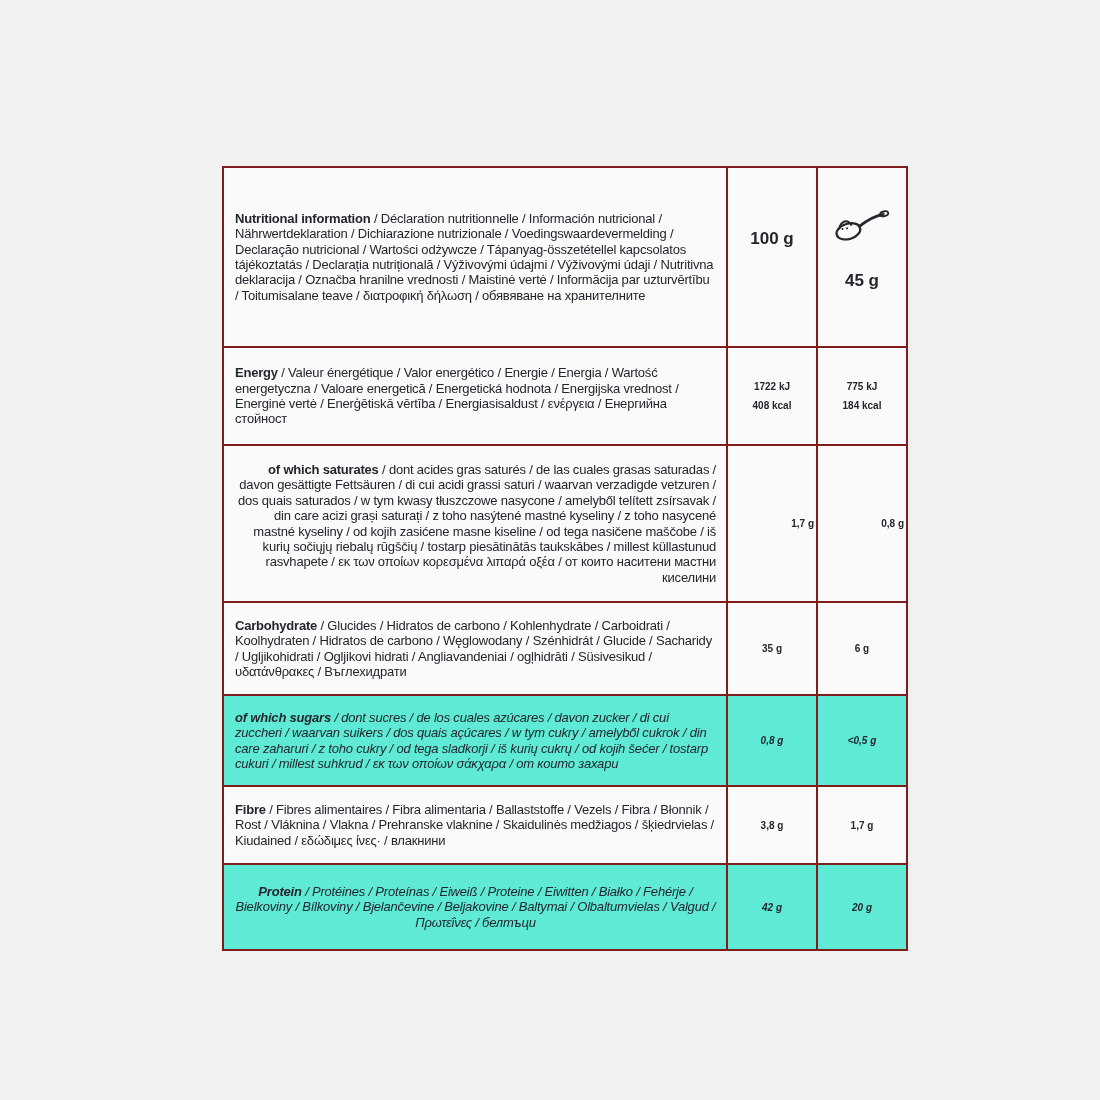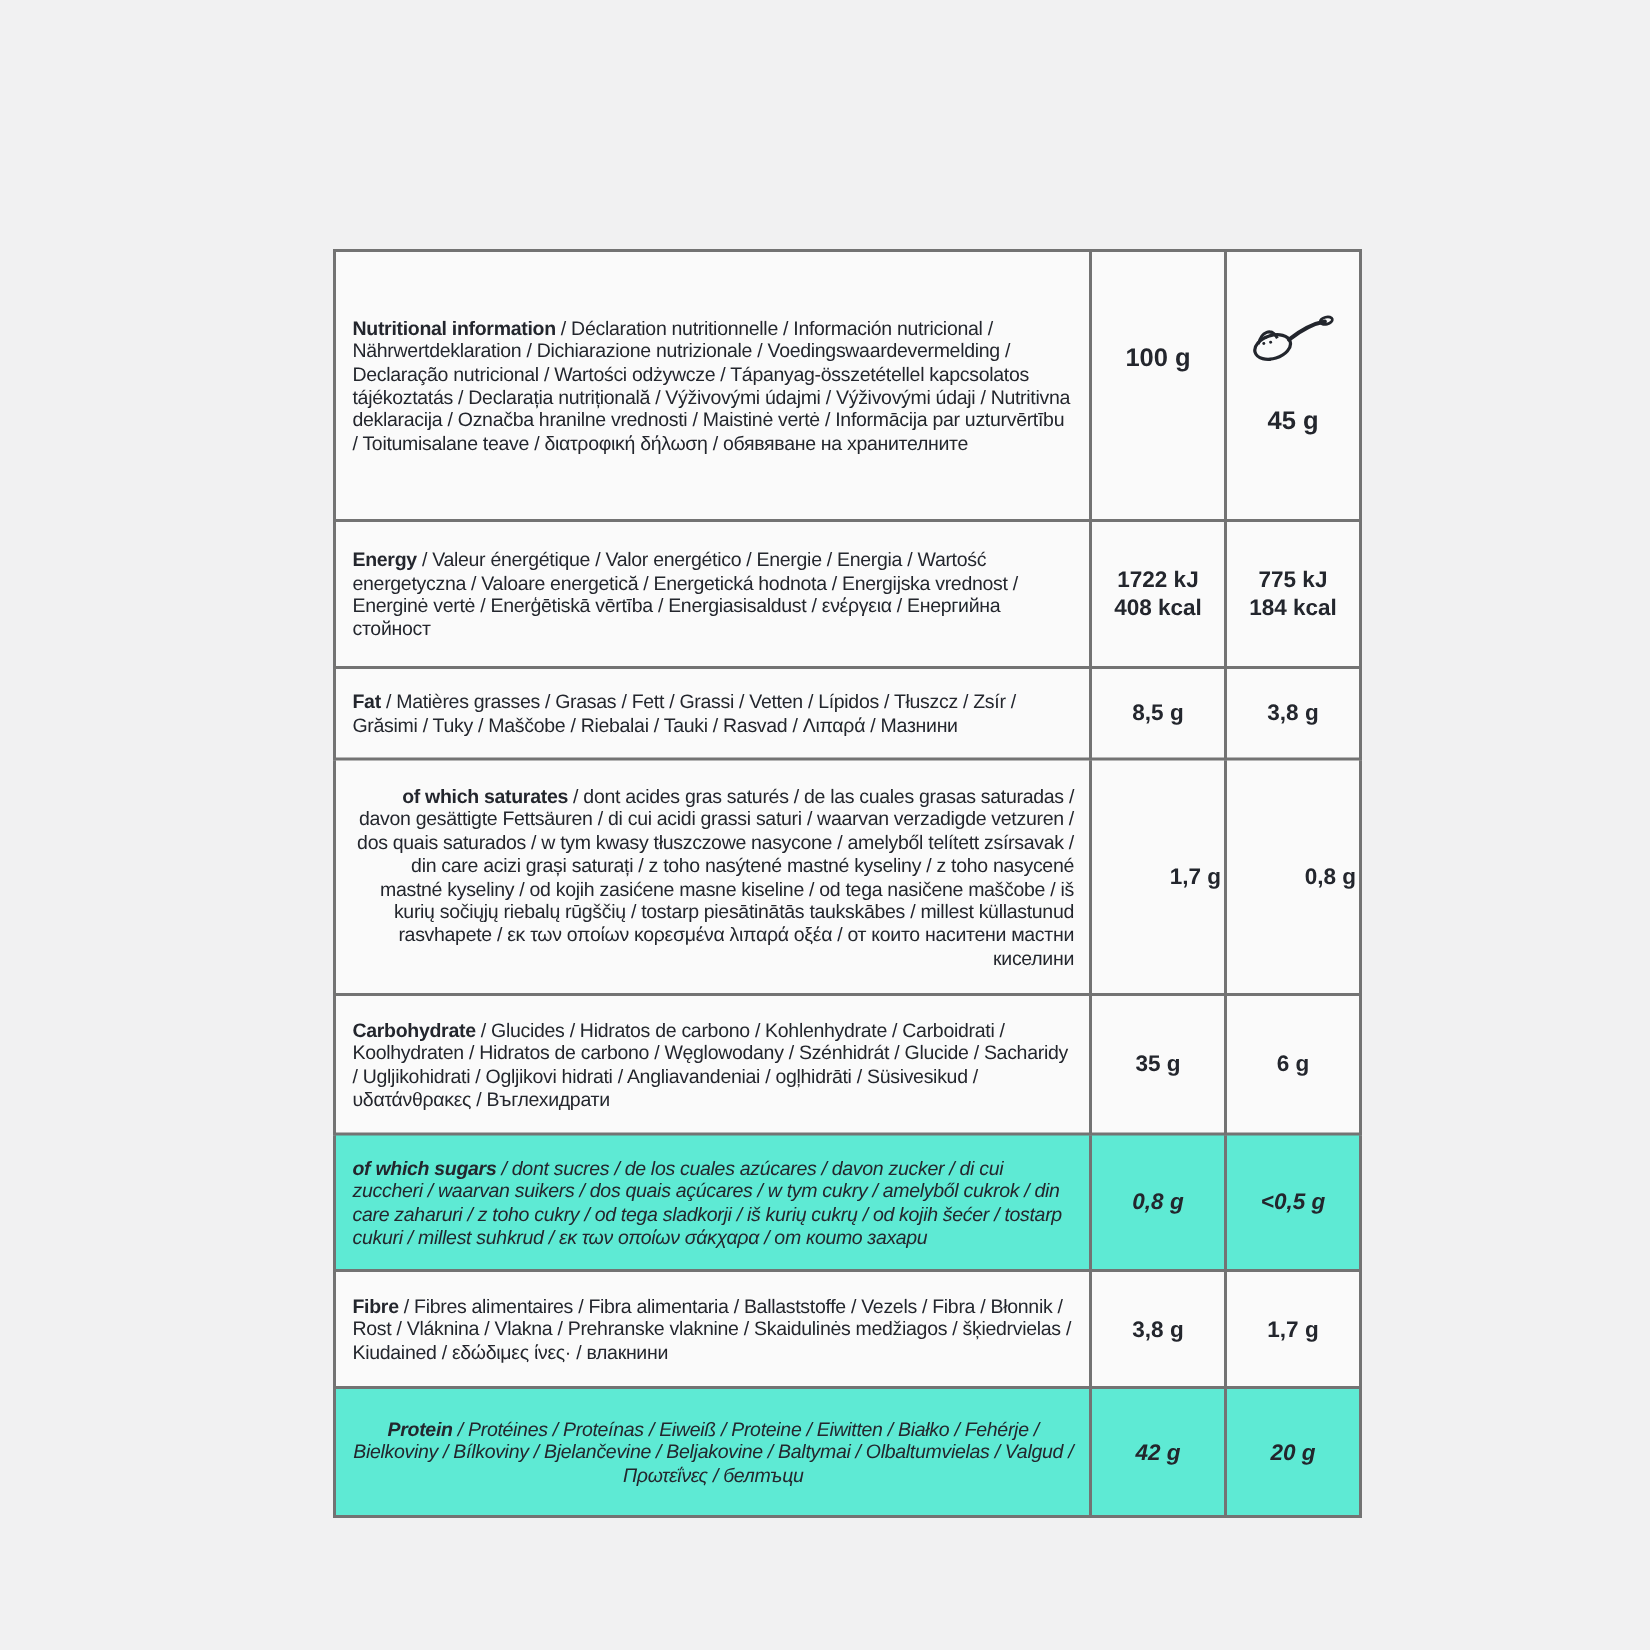--- a/index.html
+++ b/index.html
@@ -18,38 +18,38 @@
   table.nutrition {
     position: absolute;
     left: 222px;
     top: 166px;
     width: 655px;
     border-collapse: collapse;
     table-layout: fixed;
     background: #fafafa;
   }
   table.nutrition td {
-    border: 2px solid #737373;
+    border: 2px solid #7f1d1d;
     vertical-align: middle;
     background: #fafafa;
   }
   td.label-cell {
     width: 481px;
     padding: 7px 10px 7px 11px;
     font-size: 13px;
     line-height: 15.4px;
     letter-spacing: -0.2px;
     border-right-width: 3px;
   }
   td.label-cell .term { font-weight: bold; }
   td.value-cell {
     width: 84px;
     text-align: center;
     font-weight: bold;
-    font-size: 15px;
+    font-size: 10px;
     line-height: 19px;
     white-space: pre-line;
     padding: 4px 2px;
   }
   tr.highlight td { background: #5eead4; font-style: italic; }
   
   tr.head-row td { height: 132px; }
   td.head-value {
     vertical-align: bottom;
     padding-bottom: 42px;
@@ -96,25 +96,20 @@
     </tr>
 
     <tr class="r-energy">
       <td class="label-cell"><span class="term">Energy</span><span> / Valeur énergétique / Valor energético / Energie / Energia / Wartość energetyczna / Valoare energetică / Energetická hodnota / Energijska vrednost / Energinė vertė / Enerģētiskā vērtība / Energiasisaldust / ενέργεια / Енергийна стойност</span></td>
       <td class="value-cell">1722 kJ
 408 kcal</td>
       <td class="value-cell">775 kJ
 184 kcal</td>
     </tr>
 
-    <tr class="r-fat">
-      <td class="label-cell"><span class="term">Fat</span><span> / Matières grasses / Grasas / Fett / Grassi / Vetten / Lípidos / Tłuszcz / Zsír / Grăsimi / Tuky / Maščobe / Riebalai / Tauki / Rasvad / Λιπαρά / Мазнини</span></td>
-      <td class="value-cell">8,5 g</td>
-      <td class="value-cell">3,8 g</td>
-    </tr>
 
     <tr class="r-sat">
       <td class="label-cell"><span class="term">of which saturates</span><span> / dont acides gras saturés / de las cuales grasas saturadas / davon gesättigte Fettsäuren / di cui acidi grassi saturi / waarvan verzadigde vetzuren / dos quais saturados / w tym kwasy tłuszczowe nasycone / amelyből telített zsírsavak / din care acizi grași saturați / z toho nasýtené mastné kyseliny / z toho nasycené mastné kyseliny / od kojih zasićene masne kiseline / od tega nasičene maščobe / iš kurių sočiųjų riebalų rūgščių / tostarp piesātinātās taukskābes / millest küllastunud rasvhapete / εκ των οποίων κορεσμένα λιπαρά οξέα / от които наситени мастни киселини</span></td>
       <td class="value-cell">1,7 g</td>
       <td class="value-cell">0,8 g</td>
     </tr>
 
     <tr class="r-carb">
       <td class="label-cell"><span class="term">Carbohydrate</span><span> / Glucides / Hidratos de carbono / Kohlenhydrate / Carboidrati / Koolhydraten / Hidratos de carbono / Węglowodany / Szénhidrát / Glucide / Sacharidy / Ugljikohidrati / Ogljikovi hidrati / Angliavandeniai / ogļhidrāti / Süsivesikud / υδατάνθρακες / Въглехидрати</span></td>
       <td class="value-cell">35 g</td>

